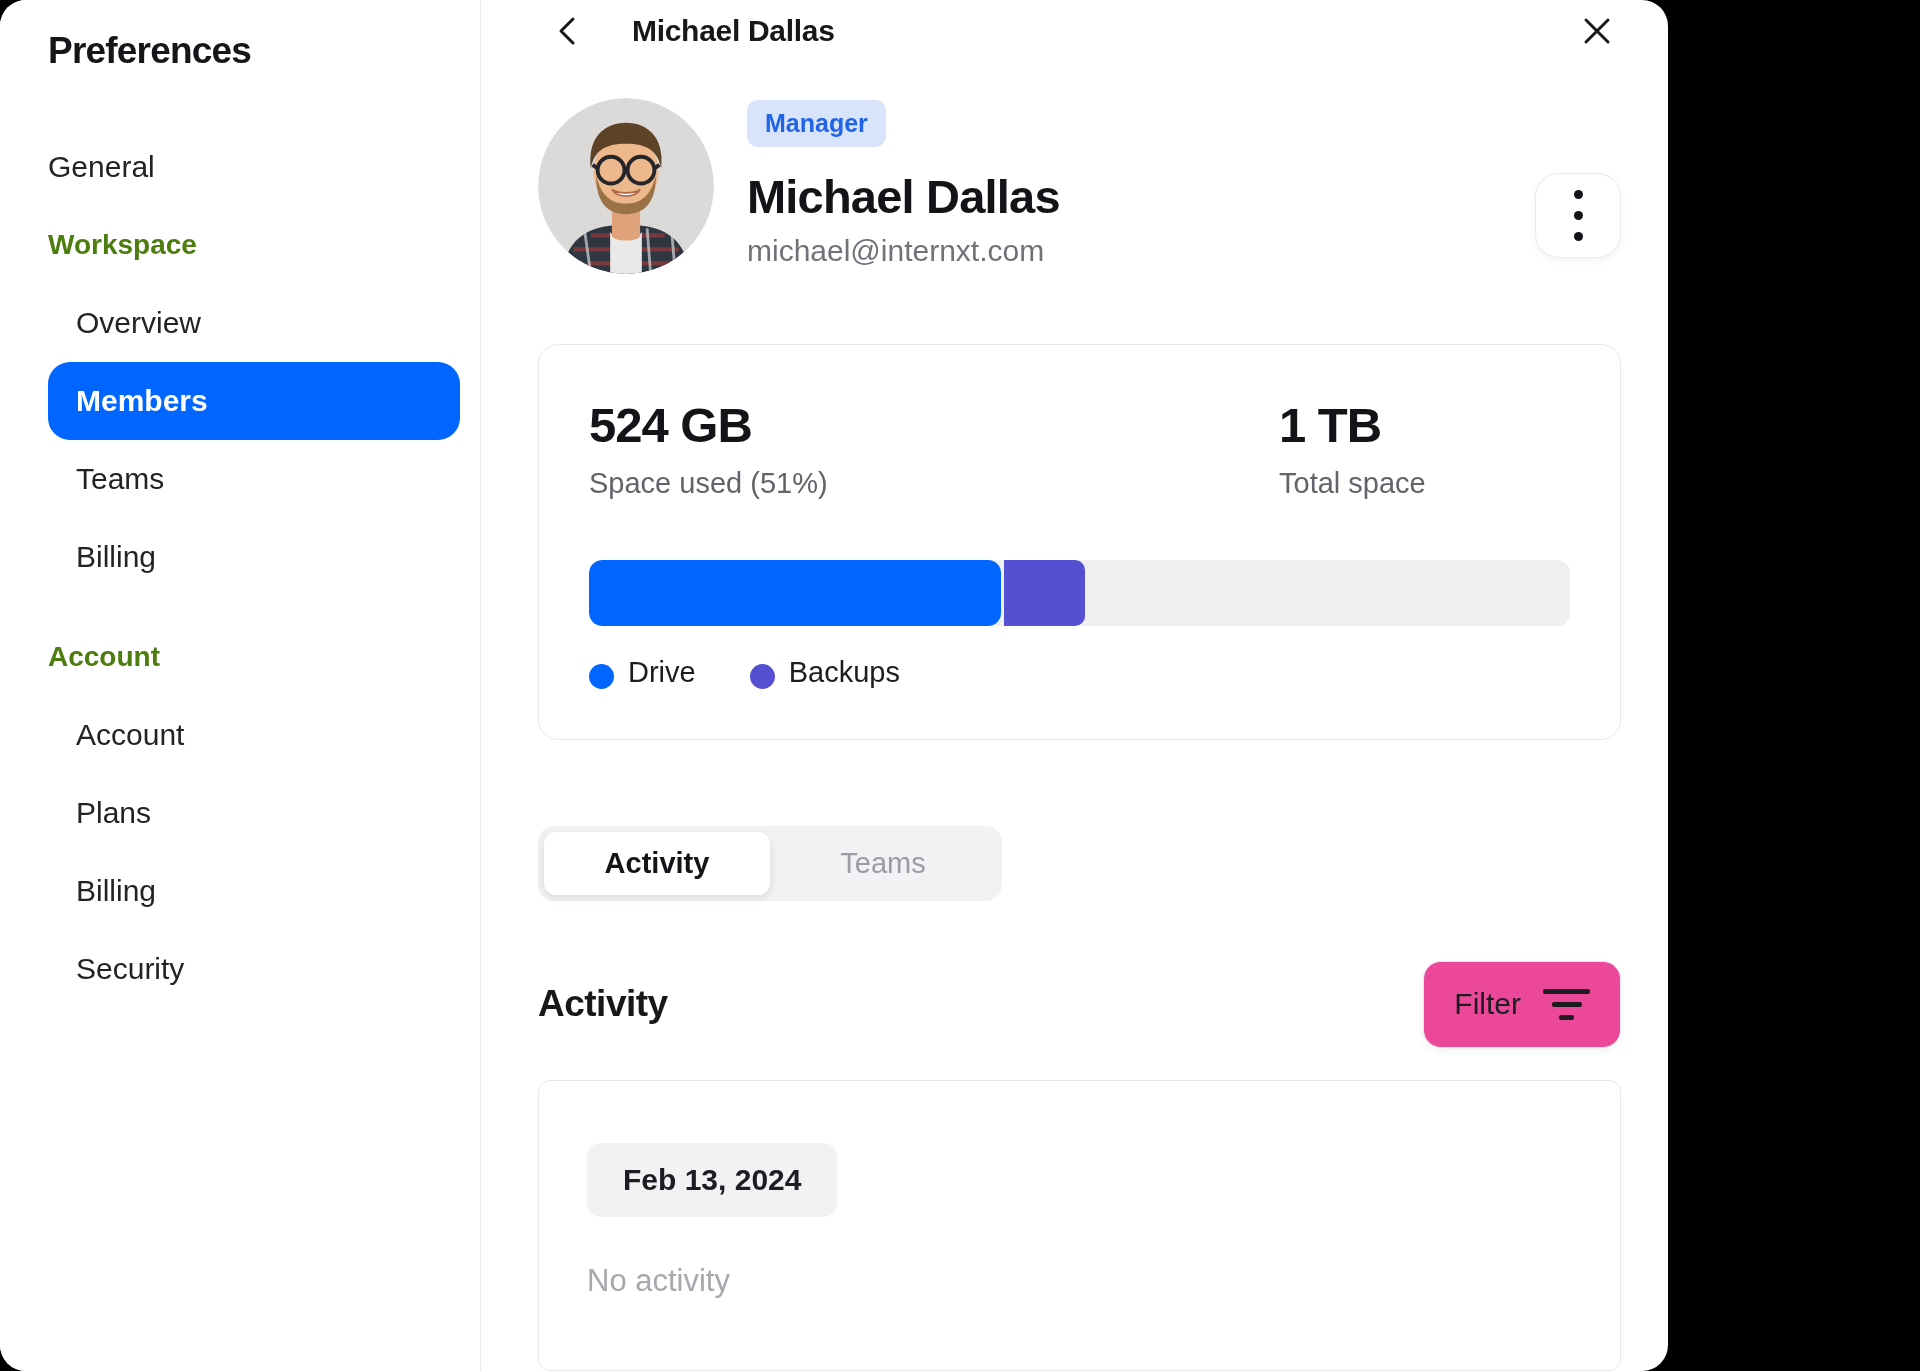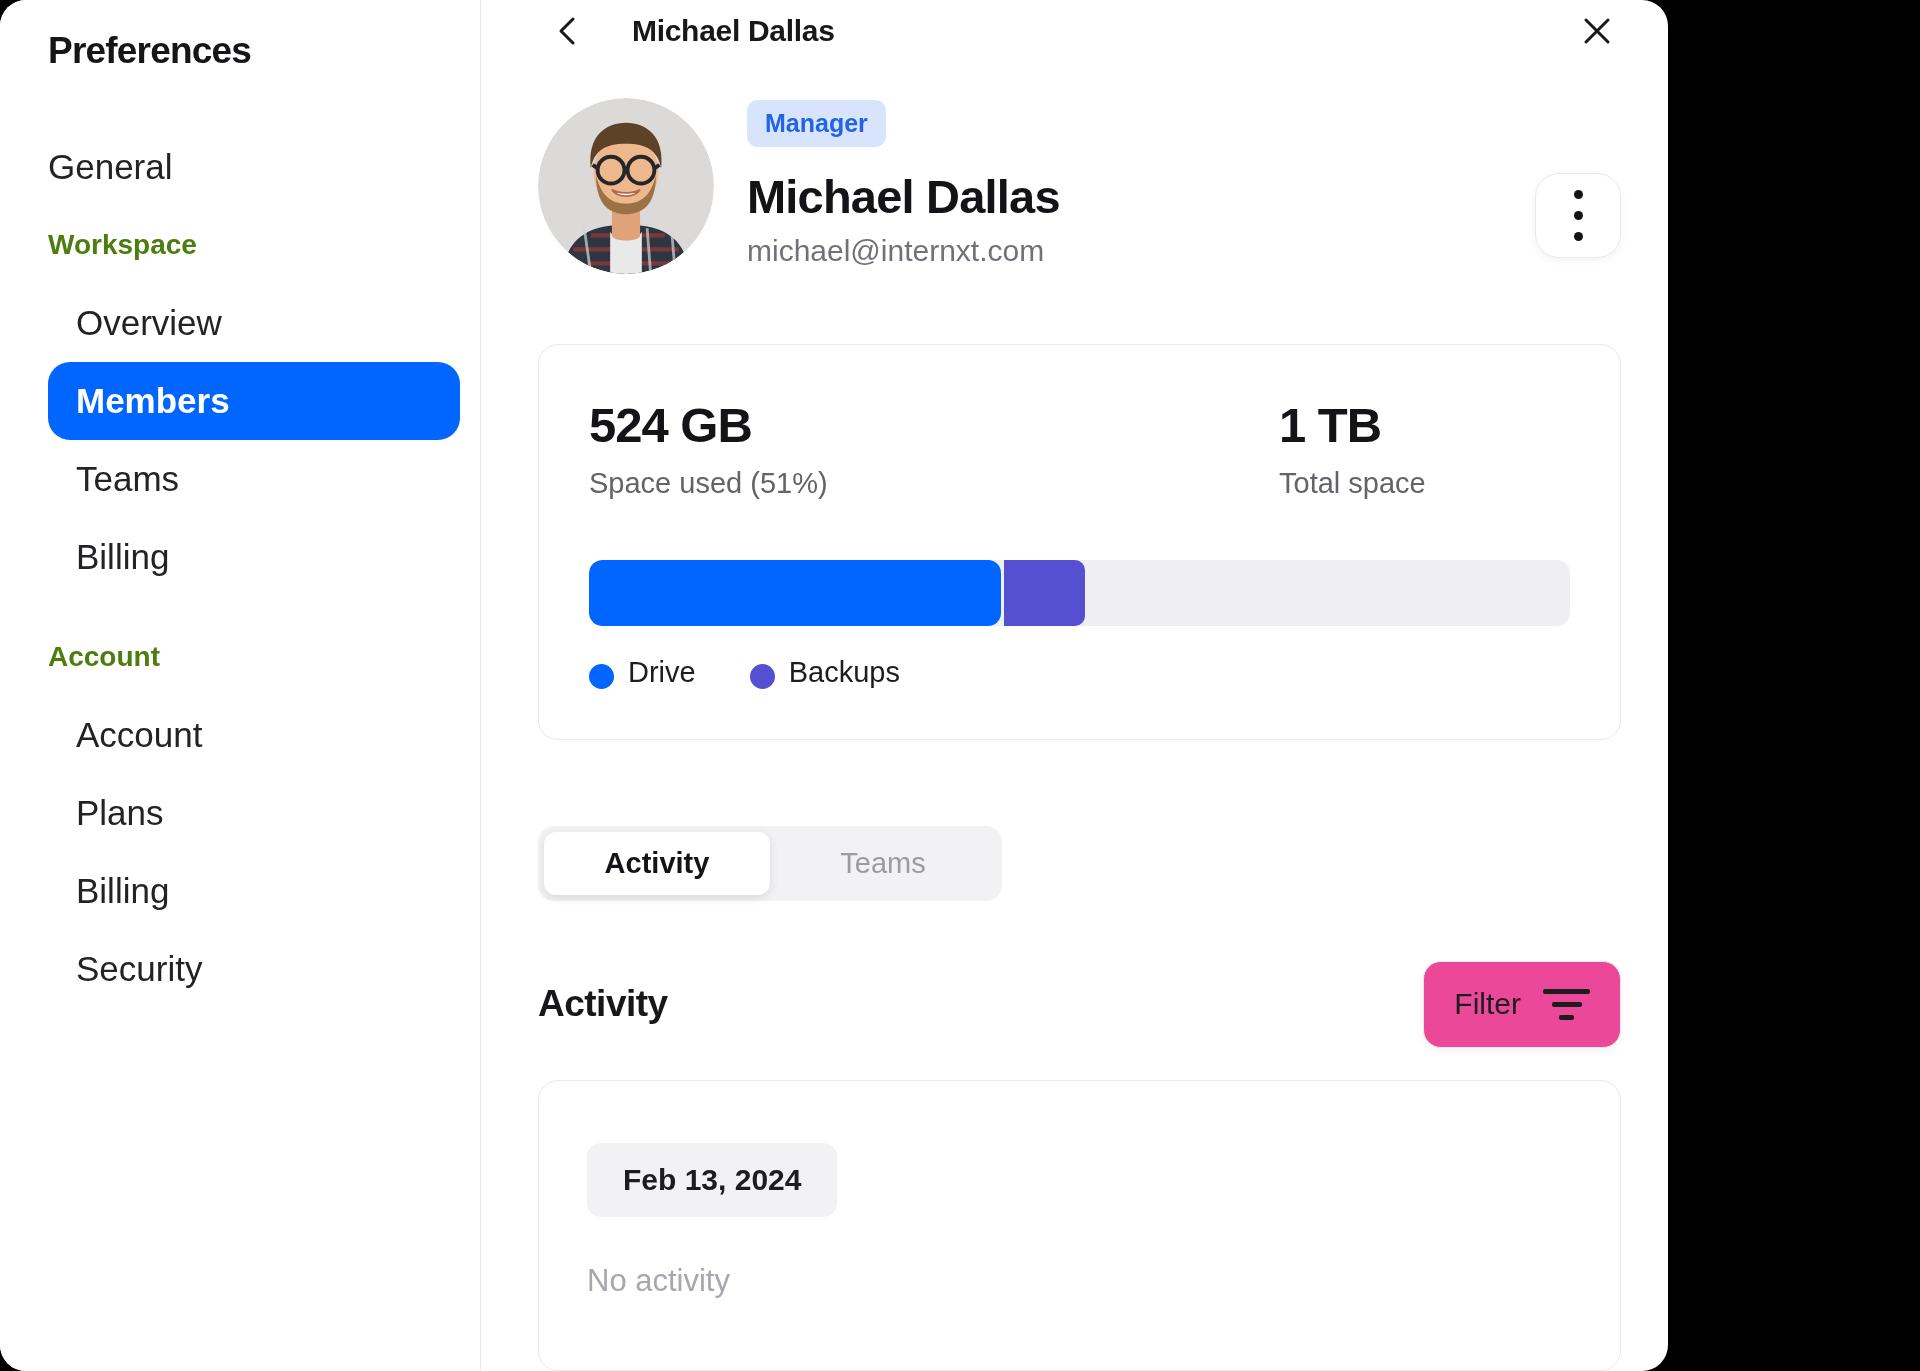--- a/index.html
+++ b/index.html
@@ -16,21 +16,21 @@
   .sidebar {
     width:481px; flex:0 0 481px; background:#ffffff;
     border-right:1px solid #e9e9eb;
     padding:30px 20px 0 48px;
   }
   .sidebar-title {
     font-size:37px; font-weight:700; letter-spacing:-0.8px; color:#16161a;
     margin-bottom:56px;
   }
   .nav { display:flex; flex-direction:column; }
-  .nav-row { display:flex; align-items:center; height:78px; font-size:35px; color:#232327; border-radius:22px; cursor:pointer; }
+  .nav-row { display:flex; align-items:center; height:78px; font-size:30px; color:#232327; border-radius:22px; cursor:pointer; }
   .nav-header { font-weight:700; font-size:28px; color:#4d7c0f; cursor:default; }
   .nav-indent { padding-left:28px; }
   .nav-selected { background:#0066ff; color:#ffffff; font-weight:700; }
   .section-gap { margin-top:22px; }
 
   
   .main { flex:1; padding:0 47px 0 57px; display:flex; flex-direction:column; }
 
   .main-header { height:102px; display:flex; align-items:center; }
   .back-btn { width:44px; height:44px; margin-left:8px; display:flex; align-items:center; justify-content:center; cursor:pointer; }
@@ -103,21 +103,21 @@
     box-shadow:0 3px 8px rgba(0,0,0,0.05);
     font-size:30px; color:#1c1c21;
   }
   .filter-icon { display:flex; flex-direction:column; align-items:center; gap:8px; }
   .filter-icon i { display:block; height:5px; background:#1c1c21; border-radius:2px; }
   .filter-icon i:nth-child(1){ width:47px; }
   .filter-icon i:nth-child(2){ width:30px; }
   .filter-icon i:nth-child(3){ width:15px; }
 
   .activity-card {
-    margin-top:32px; border:1px solid #e9e9eb; border-radius:20px; background:#fff;
+    margin-top:32px; border:1px solid #e9e9eb; border-radius:12px; background:#fff;
     padding:62px 48px; height:400px;
   }
   .date-badge {
     display:inline-block; background:#f2f2f4; border-radius:14px;
     padding:20px 36px; font-size:30px; font-weight:600; color:#1c1c21;
   }
   .empty-text { margin-top:46px; font-size:31px; color:#a7a7ae; }
 
   svg { display:block; }
 </style>

